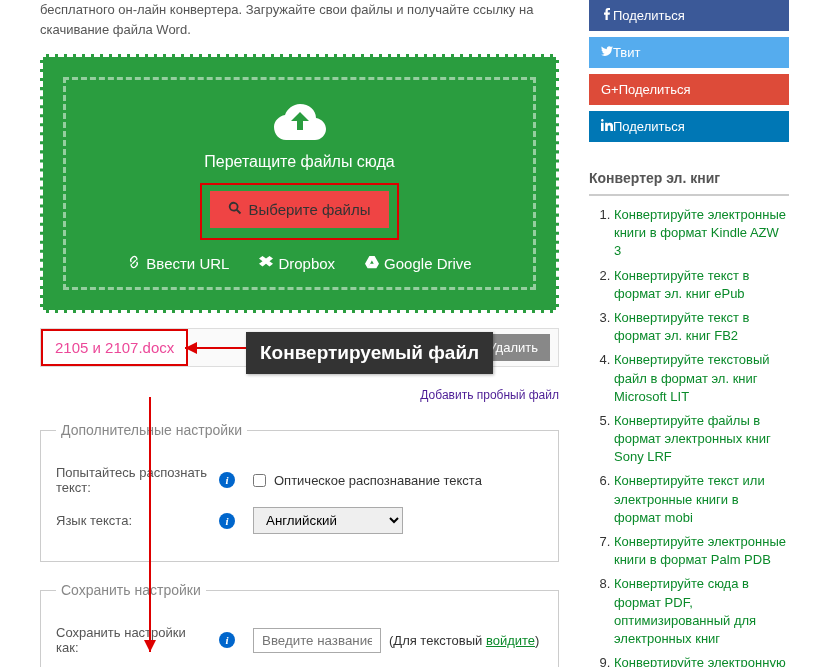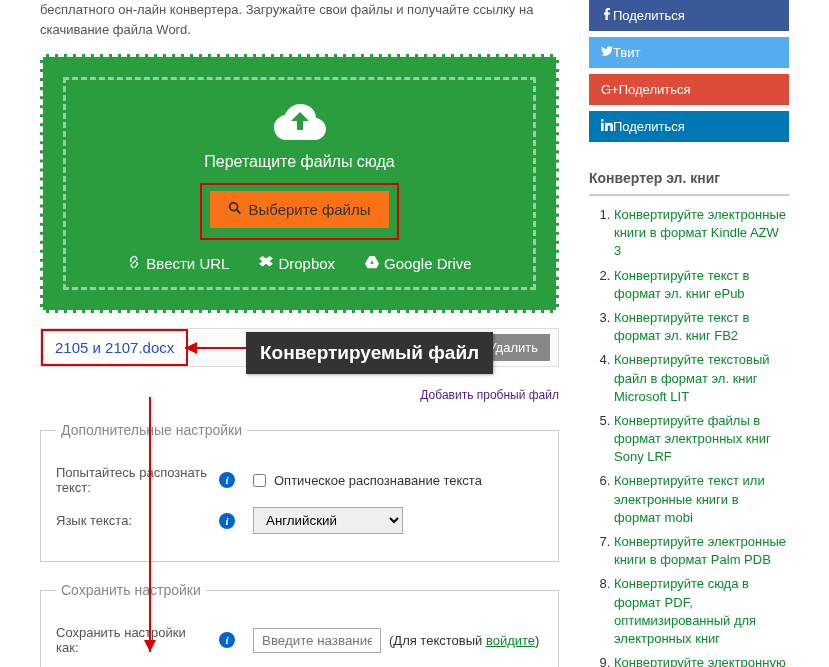--- a/index.html
+++ b/index.html
@@ -8,26 +8,26 @@
     .main { flex: 1; max-width: 560px; }
     .sidebar { width: 200px; }
     
     .intro-text { color: #555; line-height: 1.5; margin-bottom: 15px; }
     
     .dropzone { background: #2a9d3f; border: 3px dashed #fff; padding: 20px; text-align: center; color: #fff; position: relative; }
     .dropzone-inner { border: 3px dashed rgba(255,255,255,0.5); padding: 10px 0 15px; }
     .upload-icon { margin: 10px auto; }
     .drag-text { color: #fff; font-size: 16px; margin-bottom: 12px; }
     .red-box-1 { border: 2px solid #d00; padding: 6px 8px 10px; display: inline-block; }
-    .select-btn { background: #f97316; color: #333; border: none; padding: 10px 18px; font-size: 15px; cursor: pointer; display: inline-flex; align-items: center; gap: 6px; }
+    .select-btn { background: #ef4444; color: #333; border: none; padding: 10px 18px; font-size: 15px; cursor: pointer; display: inline-flex; align-items: center; gap: 6px; }
     .sources { display: flex; justify-content: center; gap: 30px; margin-top: 15px; color: #fff; font-size: 15px; }
     .source-link { color: #fff; text-decoration: none; display: inline-flex; align-items: center; gap: 5px; cursor: pointer; }
     
     .file-row { display: flex; align-items: center; margin-top: 15px; background: #fafafa; border: 1px solid #ddd; position: relative; }
-    .filename-box { border: 2px solid #d00; background: #fff; padding: 8px 12px; color: #1d4ed8; font-size: 15px; }
+    .filename-box { border: 2px solid #d00; background: #fff; padding: 8px 12px; color: #ec4899; font-size: 15px; }
     .file-size { margin-left: auto; padding: 8px 12px; color: #888; font-size: 14px; }
     .delete-btn { background: #888; color: #fff; border: none; padding: 6px 12px; font-size: 13px; cursor: pointer; display: inline-flex; align-items: center; gap: 4px; margin-right: 8px; }
     .add-trial { text-align: right; color: #4c1d95; font-size: 12px; margin-top: 21px; }
     
     .tooltip-overlay { position: absolute; background: #333; color: #fff; padding: 10px 14px; font-size: 19px; font-weight: bold; box-shadow: 1px 1px 3px rgba(0,0,0,0.3); z-index: 10; }
     
     fieldset { border: 1px solid #ccc; margin-top: 20px; padding: 15px; position: relative; }
     legend { color: #888; font-size: 14px; padding: 0 5px; }
     .setting-row { display: flex; align-items: center; margin: 12px 0; gap: 8px; }
     .setting-label { width: 155px; color: #555; font-size: 13px; }

